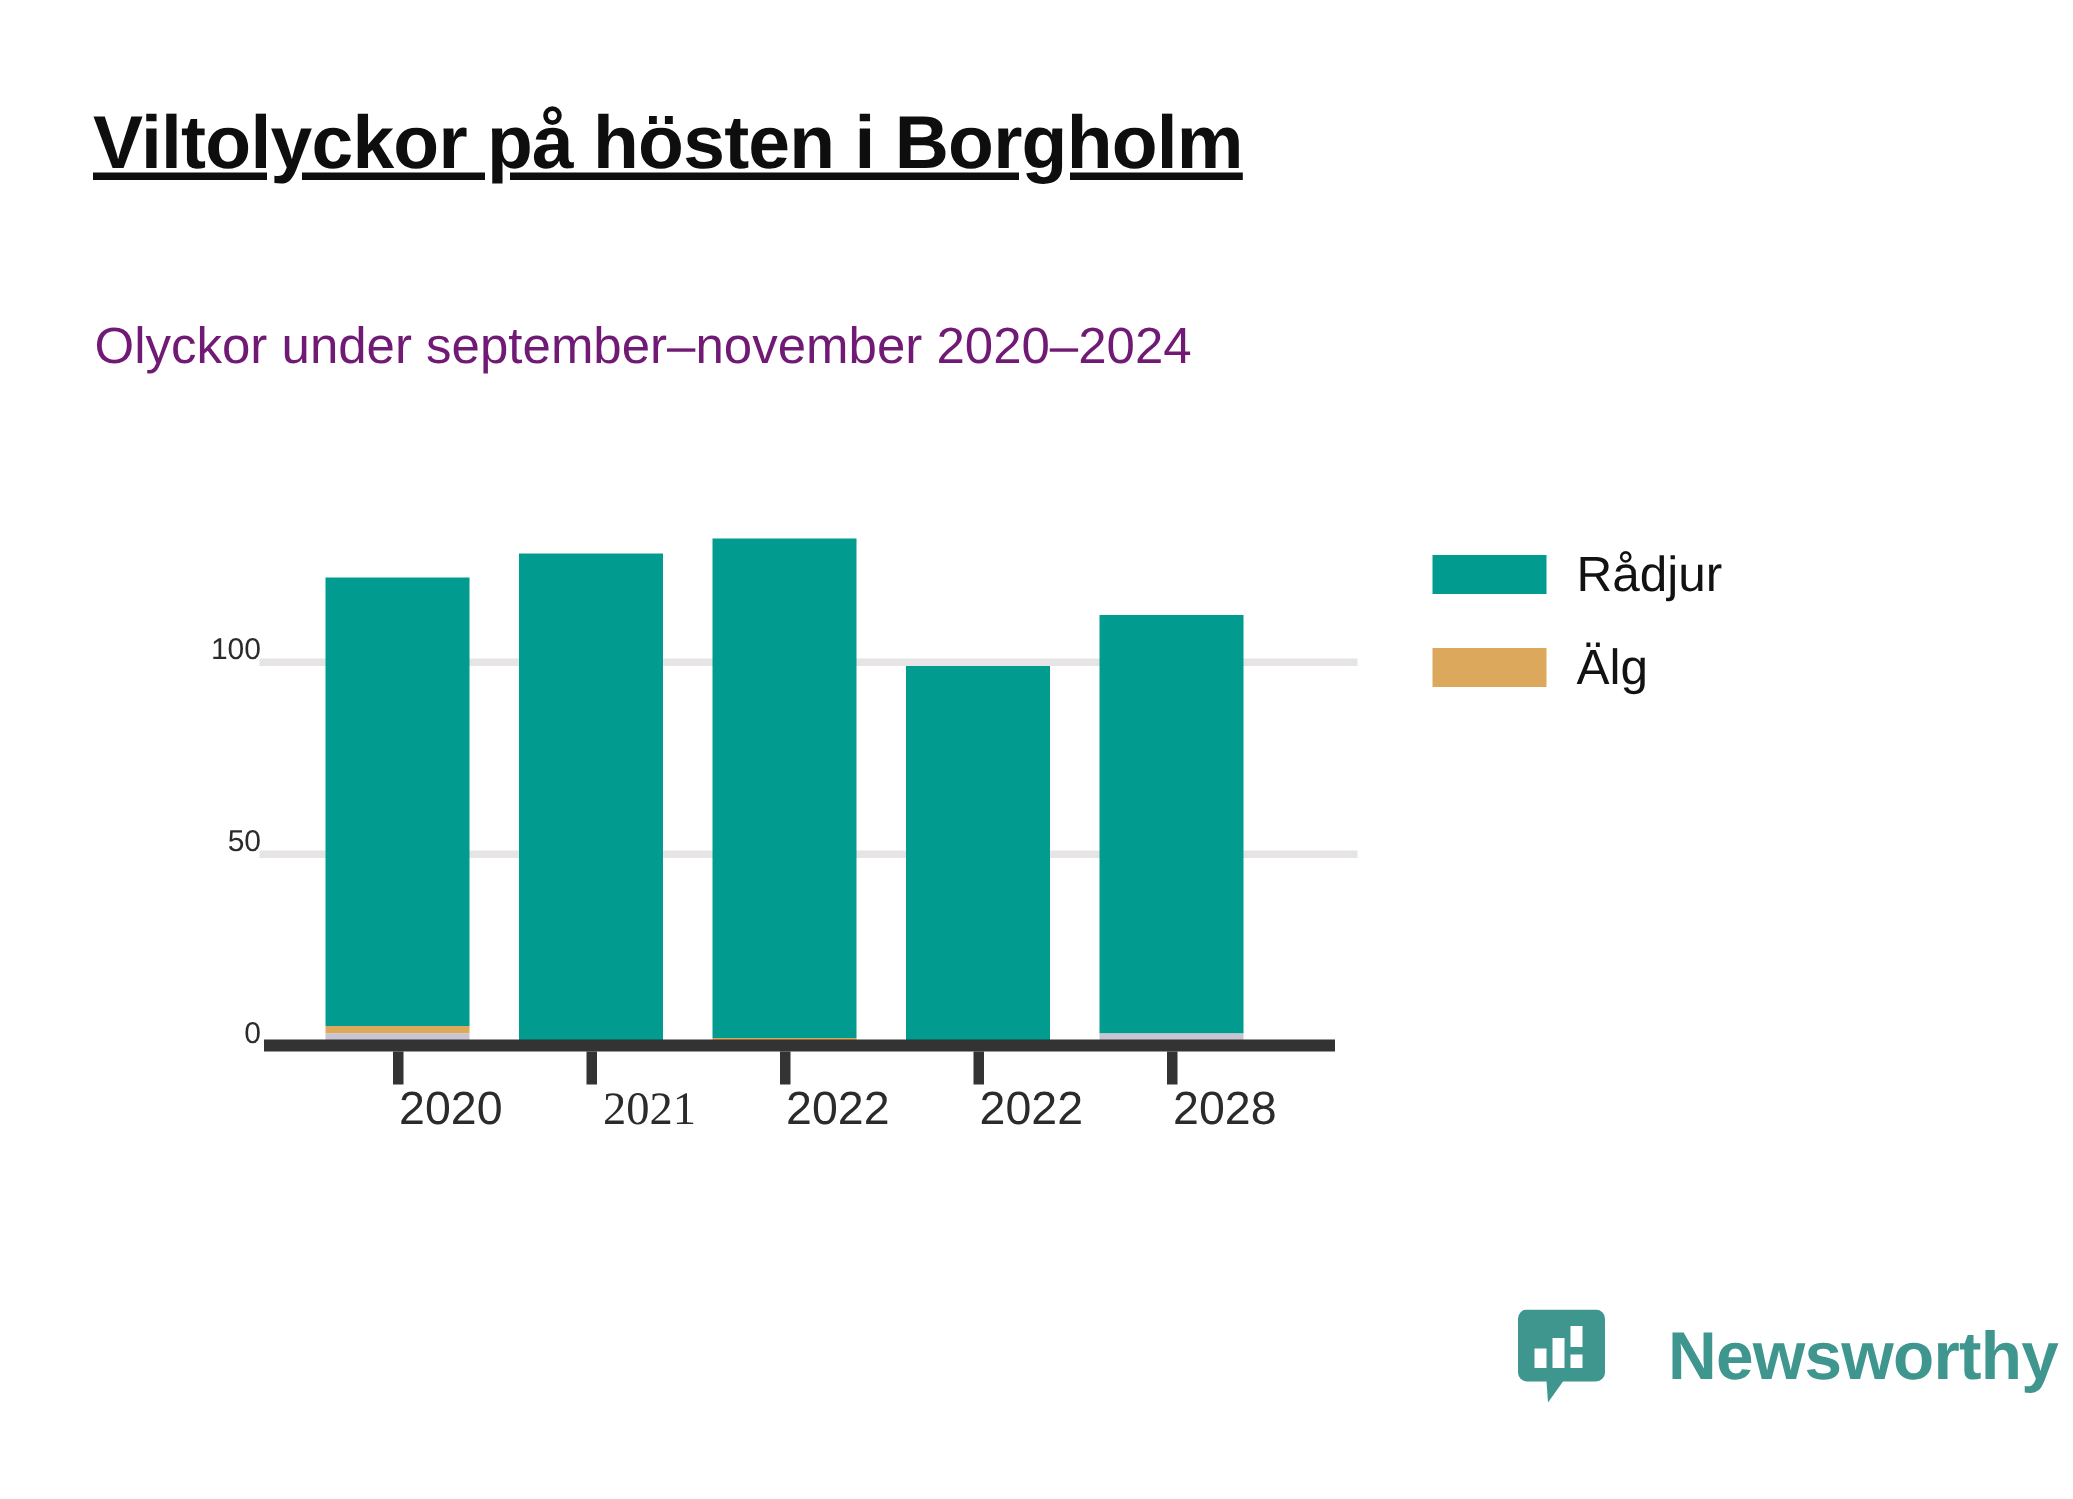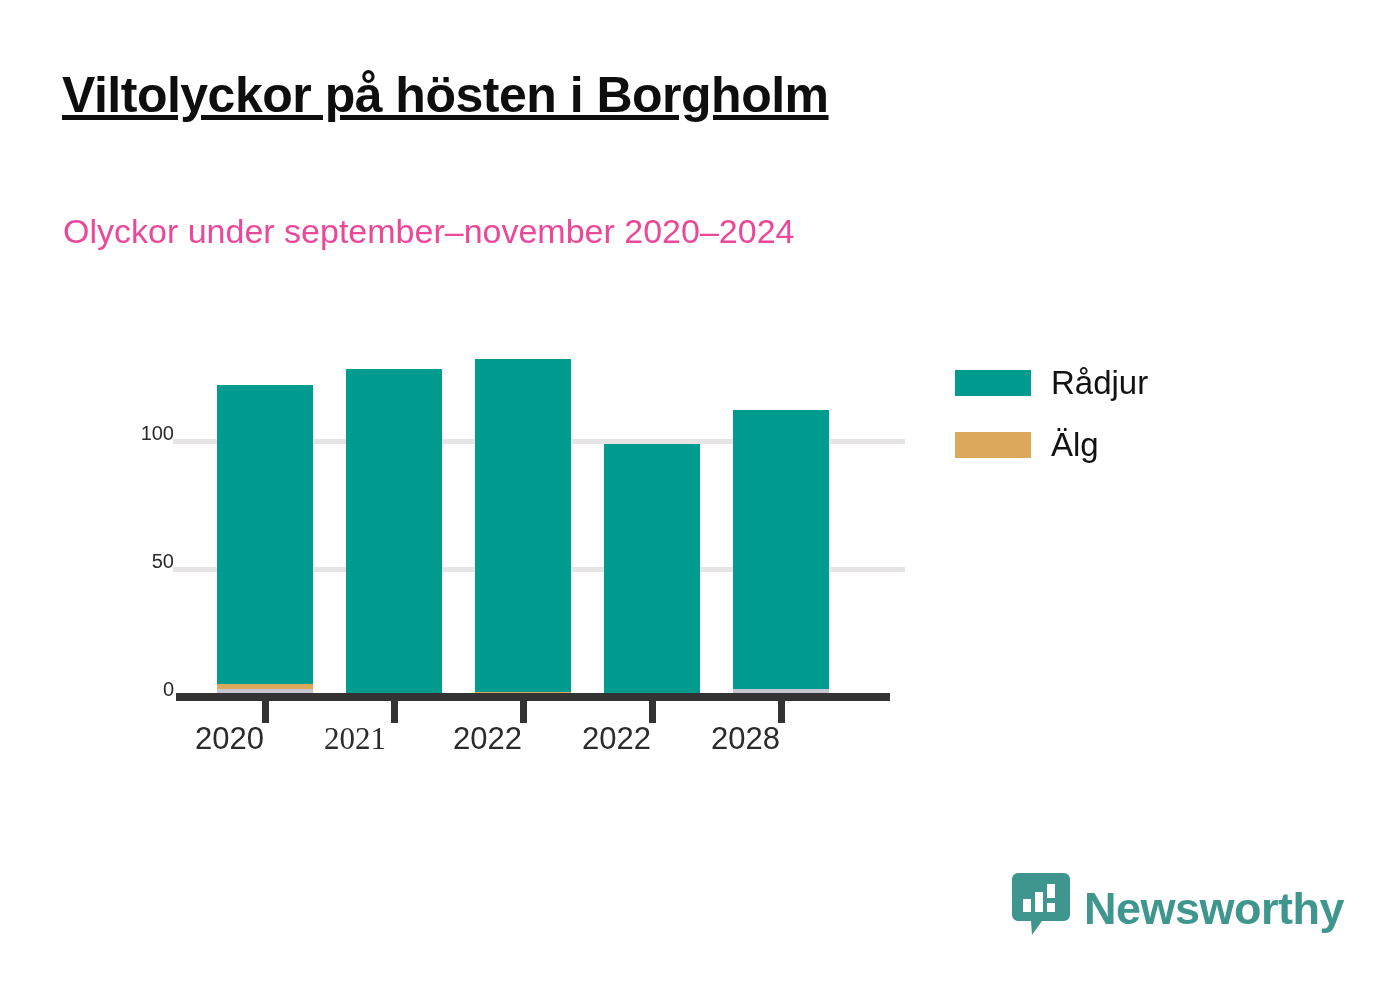--- a/index.html
+++ b/index.html
@@ -31,21 +31,21 @@
     letter-spacing: -0.5px;
     white-space: nowrap;
     text-decoration: underline;
   }
   .subtitle {
     position: absolute;
     left: 63px;
     top: 212px;
     font-size: 34px;
     font-weight: 400;
-    color: #ec4899;
+    color: #701a75;
     white-space: nowrap;
   }
 
   
   
   #plot {
     position: absolute;
     left: 0;
     top: 0;
     width: 1382px;
@@ -104,21 +104,21 @@
     width: 7px;
     height: 22px;
     background: #333333;
     z-index: 4;
   }
 
   .xtick-label {
     position: absolute;
     top: 721px;
     width: 140px;
-    text-align: left;
+    text-align: right;
     font-size: 31px;
     color: #2b2b2b;
     z-index: 4;
   }
 
   
   #legend {
     position: absolute;
     left: 955px;
     top: 352px;
@@ -140,22 +140,23 @@
     color: #121212;
     white-space: nowrap;
   }
 
   
   #logo {
     position: absolute;
     left: 1012px;
     top: 873px;
     display: flex;
-    align-items: flex-end;
+    align-items: center;
     z-index: 5;
+    gap: 28px;
   }
   #logo .mark {
     width: 58px;
     height: 62px;
     flex: 0 0 auto;
   }
   #logo .wordmark {
     margin-left: 14px;
     font-size: 45px;
     font-weight: 600;

